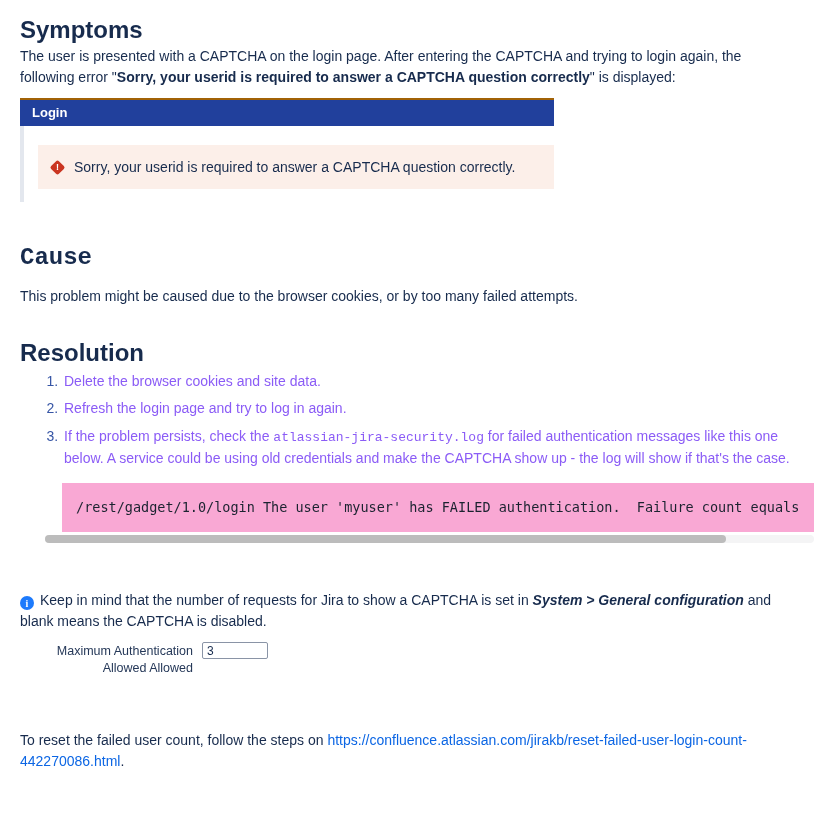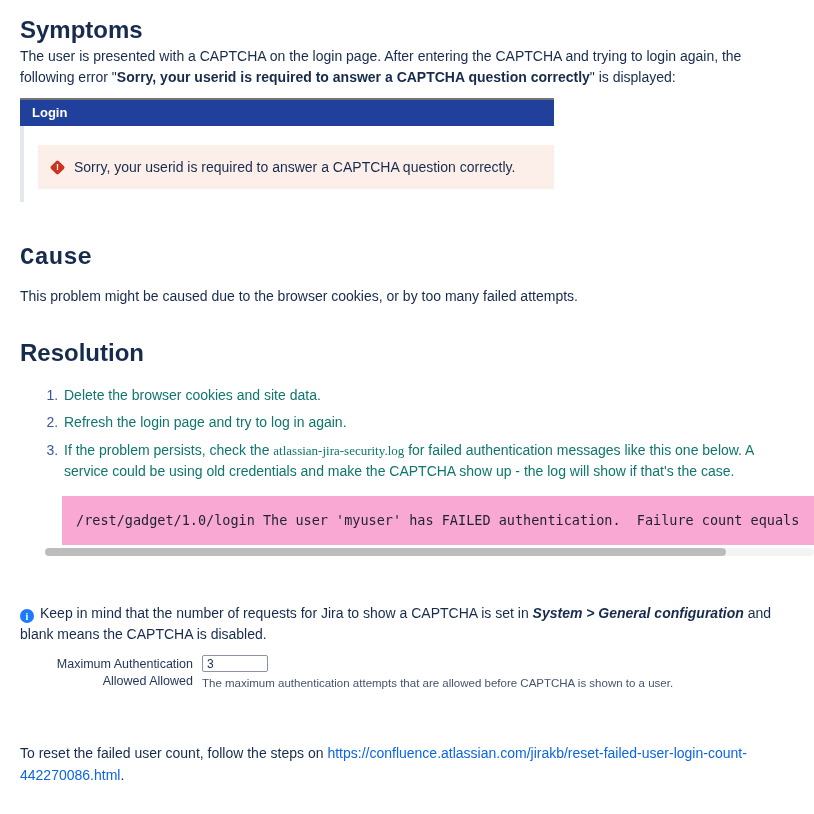--- a/index.html
+++ b/index.html
@@ -14,21 +14,21 @@
   }
   h2.section-heading {
     font-size: 24px; font-weight: 700; color: #172b4d; line-height: 28px;
   }
   p.body-text { font-size: 14px; line-height: 20.5px; color: #172b4d; }
   .mt-sym-p { margin-top: 2px; }
 
   
   .login-shot {
     margin-top: 11px; width: 534px;
-    border-top: 2px solid #737373;
+    border-top: 2px solid #a16207;
   }
   .login-bar {
     background: #21409c; color: #ffffff;
     font-size: 13px; font-weight: 700;
     padding: 5px 12px 6px 12px;
   }
   .login-body {
     border-left: 4px solid #e3e7ee;
     padding: 19px 0 13px 14px;
     background: #ffffff;
@@ -48,27 +48,27 @@
     transform: rotate(-45deg);
     color: #fff; font-size: 9px; font-weight: 700; line-height: 1;
   }
   .error-text { font-size: 14px; color: #172b4d; }
 
   .cause-h { margin-top: 42px; font-family: Liberation Mono, monospace; }
   .cause-p { margin-top: 14px; }
   .resolution-h { margin-top: 32px; }
 
   ol.steps {
-    margin-top: 18px; padding-left: 42px;
-    font-size: 14px; line-height: 20.5px; color: #0f766e;
+    margin-top: 4px; padding-left: 42px;
+    font-size: 14px; line-height: 20.5px; color: #8b5cf6;
   }
   ol.steps li { margin-bottom: 7px; padding-left: 2px; }
   ol.steps li::marker { color: #3655a5; }
   .inline-code {
-    font-family: Liberation Serif, serif;
+    font-family: Liberation Mono, monospace;
     font-size: 13px;
   }
 
   .code-block {
     margin: 14px -20px 0 42px;
     background: #f9a8d4;
     overflow: hidden;
     padding: 16px 0 16px 14px;
   }
   .code-block pre {
@@ -155,17 +155,16 @@
 
 <p class="info-note"><span class="info-icon">i</span><span>Keep in mind that the number of requests for Jira to show a CAPTCHA is set in </span><span class="italic">System &gt; General configuration</span><span> and blank means the CAPTCHA is disabled.</span></p>
 
 <div class="form-shot">
   <div class="form-label">
     <div>Maximum Authentication</div>
     <div>Allowed Allowed</div>
   </div>
   <div class="form-field">
     <input type="text" value="3" style="">
-    <div class="form-help">The maximum authentication attempts that are allowed before CAPTCHA is shown to a user.</div>
   </div>
 </div>
 
 <p class="footer-p"><span>To reset the failed user count, follow the steps on </span><a href="#" class="doc-link">https://confluence.atlassian.com/jirakb/reset-failed-user-login-count-442270086.html</a><span>.</span></p>
 
 </body></html>

